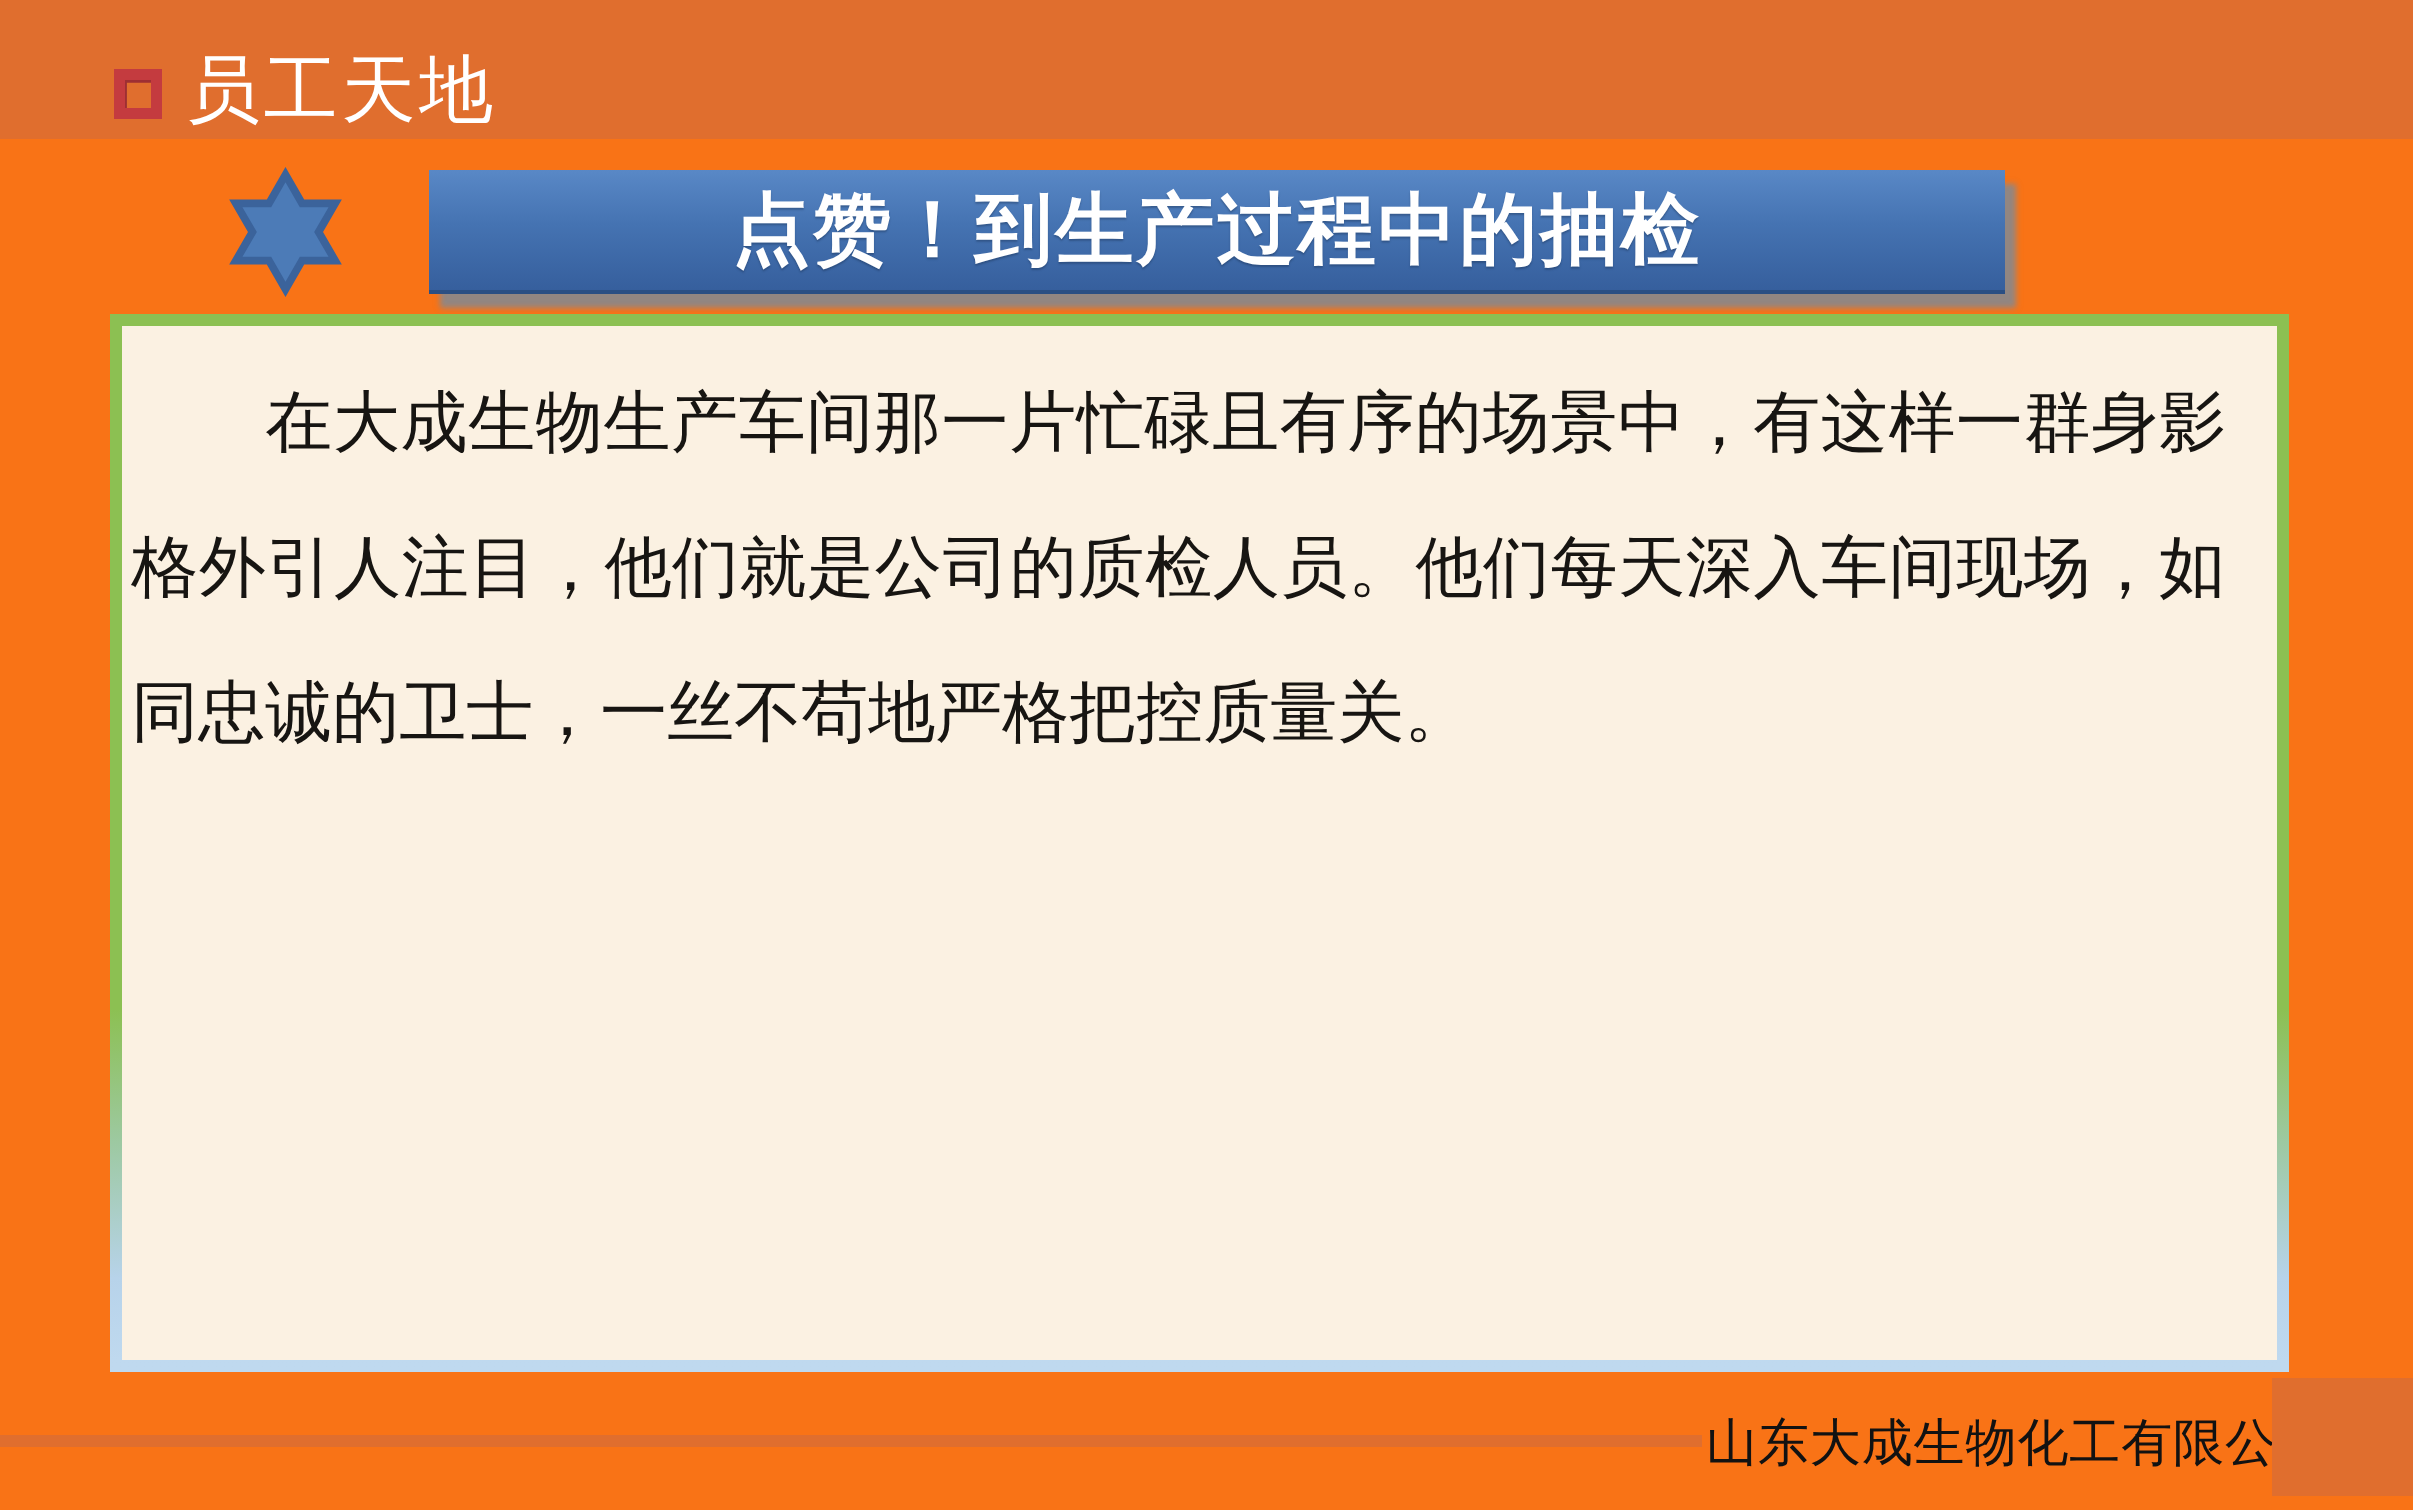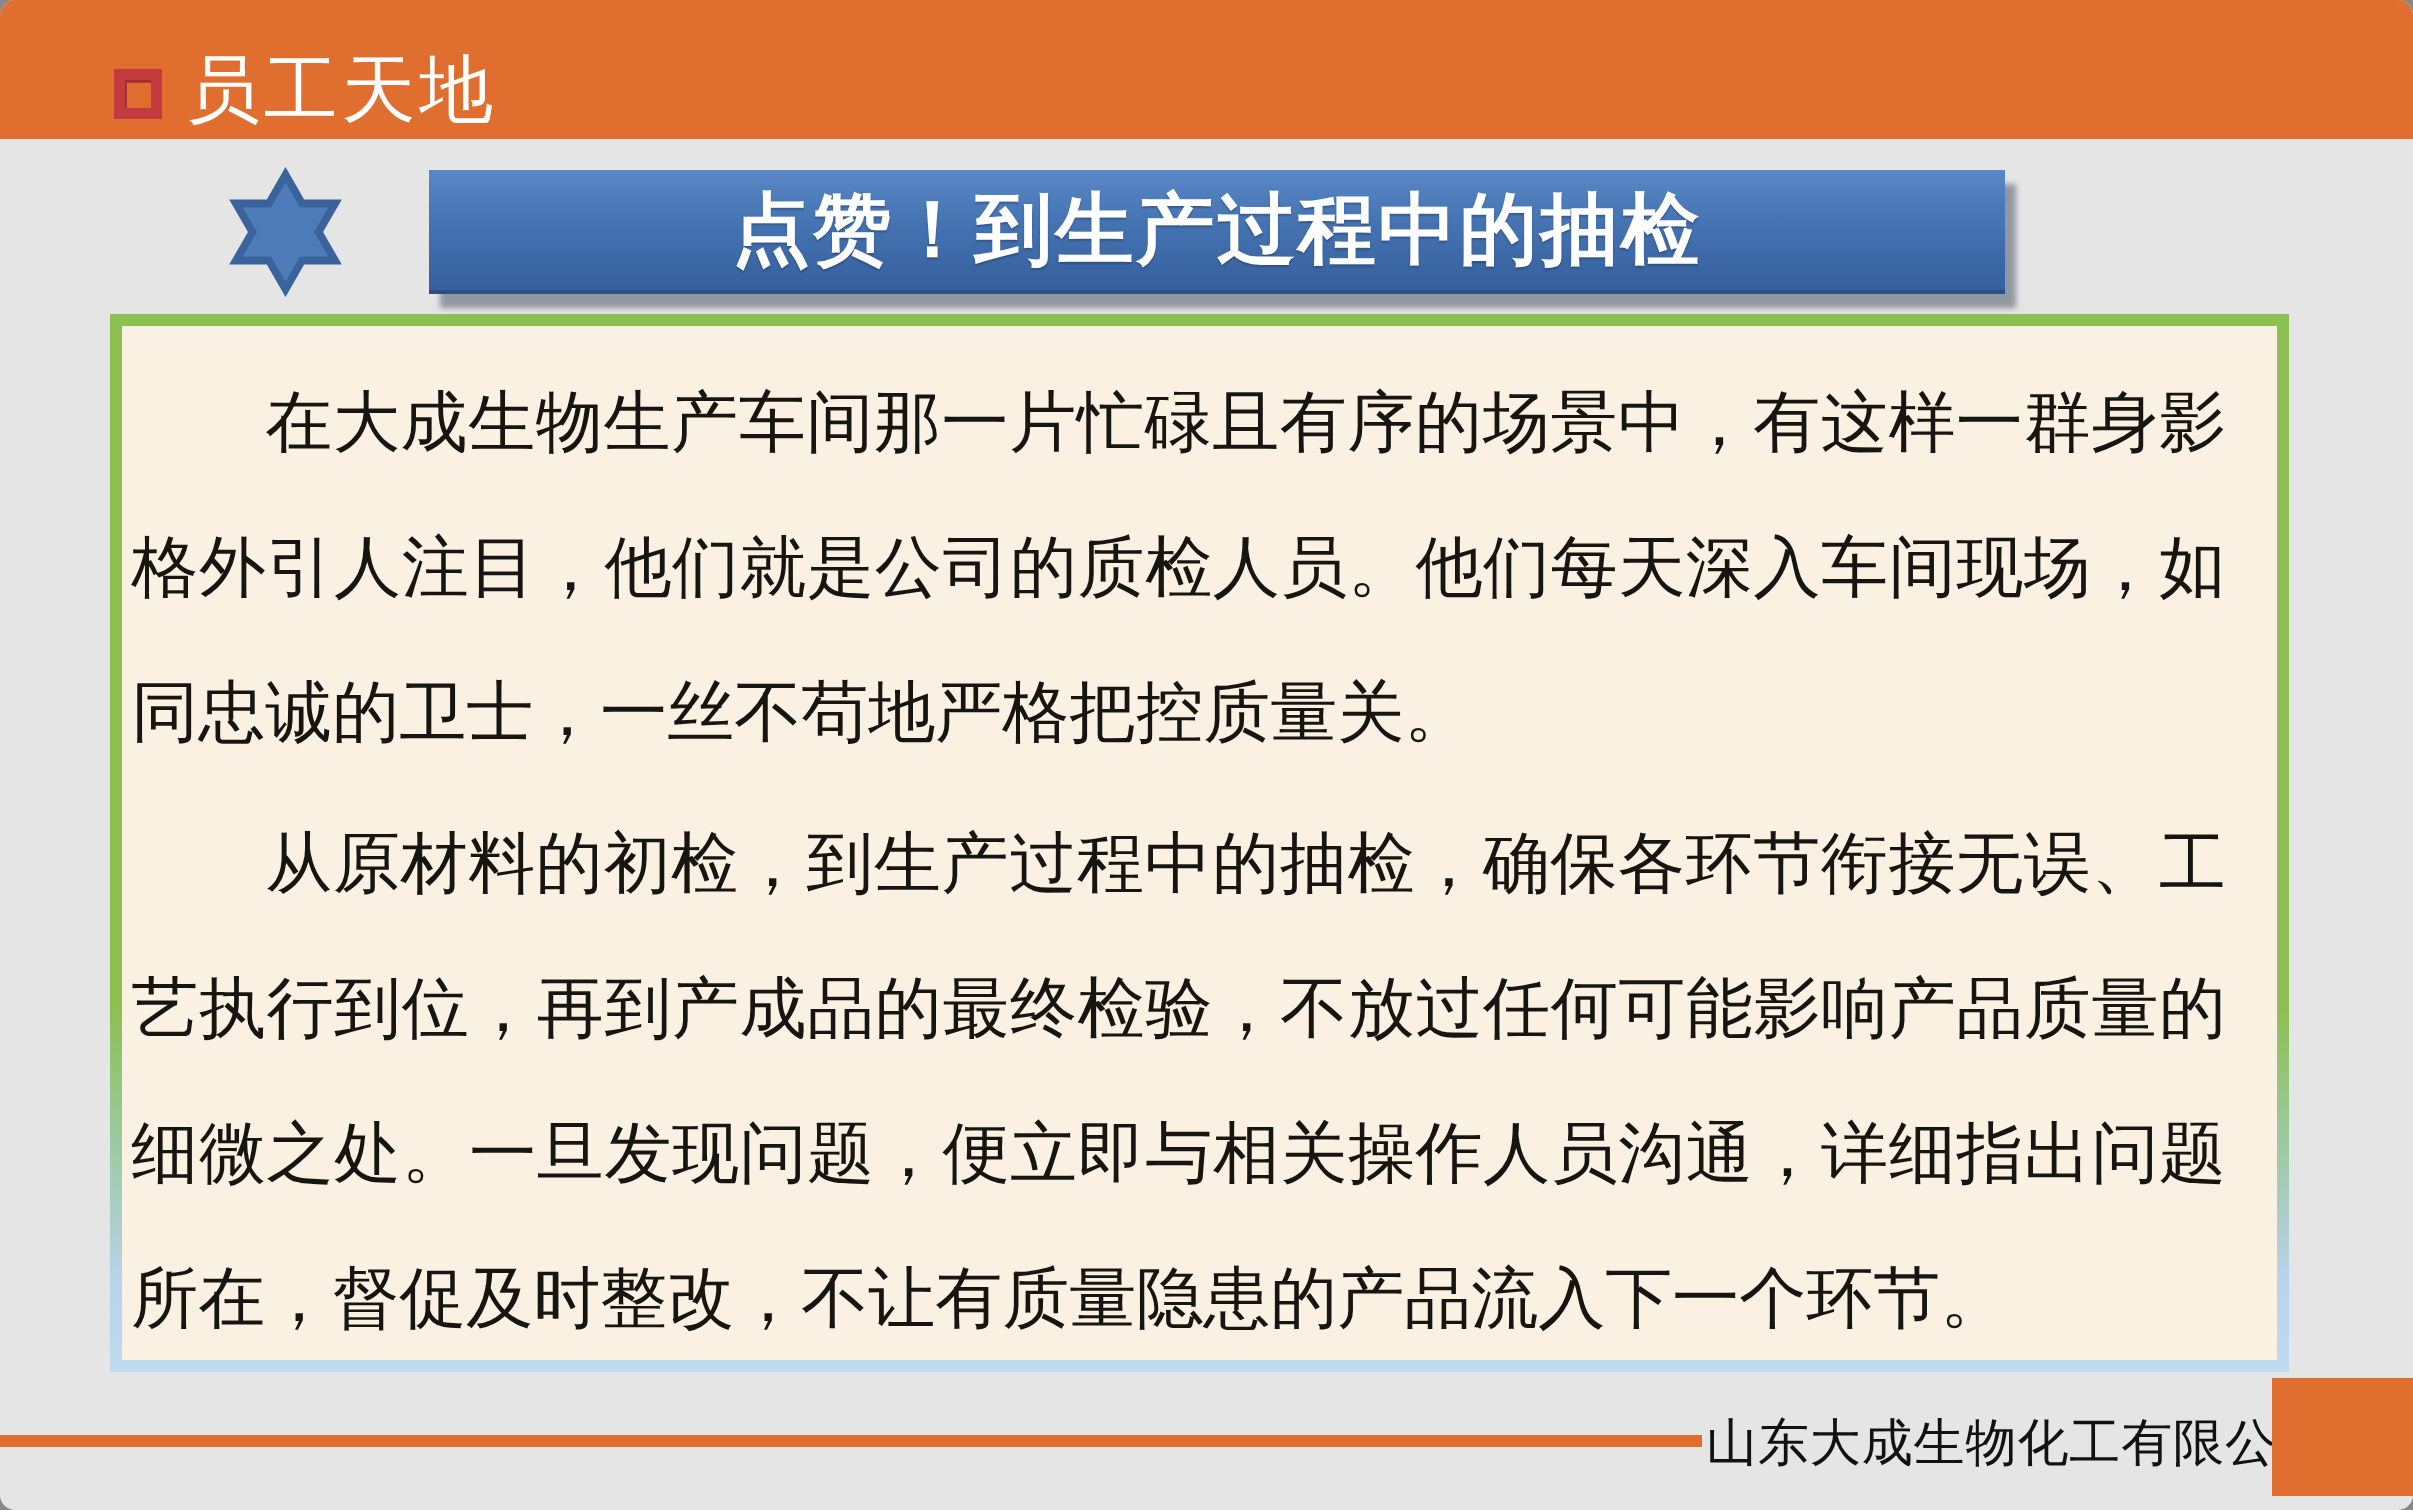--- a/index.html
+++ b/index.html
@@ -1,22 +1,21 @@
 <!DOCTYPE html>
 <html style="font-size:15px"><head>
 <meta charset="utf-8">
 <style>
   html,body{margin:0;padding:0;background:#888;}
   .slide{
     position:relative;
     width:2413px;height:1510px;
-    background:#e5e5e5;
+    background:#f97316;
     overflow:hidden;
     font-family:"Liberation Sans", sans-serif;
-    border-radius:15px;
   }
   
   .header-band{
     position:absolute;left:0;top:0;width:2413px;height:139px;
     background:#E06E2E;
   }
   .header-square-icon{
     position:absolute;left:114px;top:69px;width:48px;height:50px;
     box-sizing:border-box;
     border:11px solid #C43B3F;
@@ -100,21 +99,20 @@
       <polygon points="60,8 77.3,38 112,38 94.6,68 112,98 77.3,98 60,128 42.7,98 8,98 25.4,68 8,38 42.7,38" fill="#4C7BB7" stroke="#3B639B" stroke-width="8" stroke-linejoin="miter"></polygon>
     </svg>
   </div>
 
   <div class="banner">
     <span class="banner-title">点赞！到生产过程中的抽检</span>
   </div>
 
   <div class="article-box">
     <p>在大成生物生产车间那一片忙碌且有序的场景中，有这样一群身影格外引人注目，他们就是公司的质检人员。他们每天深入车间现场，如同忠诚的卫士，一丝不苟地严格把控质量关。</p>
-    <p>从原材料的初检，到生产过程中的抽检，确保各环节衔接无误、工艺执行到位，再到产成品的最终检验，不放过任何可能影响产品质量的细微之处。一旦发现问题，便立即与相关操作人员沟通，详细指出问题所在，督促及时整改，不让有质量隐患的产品流入下一个环节。</p>
   </div>
 
   <div class="footer-line"></div>
   <div class="footer-company">山东大成生物化工有限公司</div>
   <div class="footer-square"></div>
 
 </div>
 
 
 </body></html>

